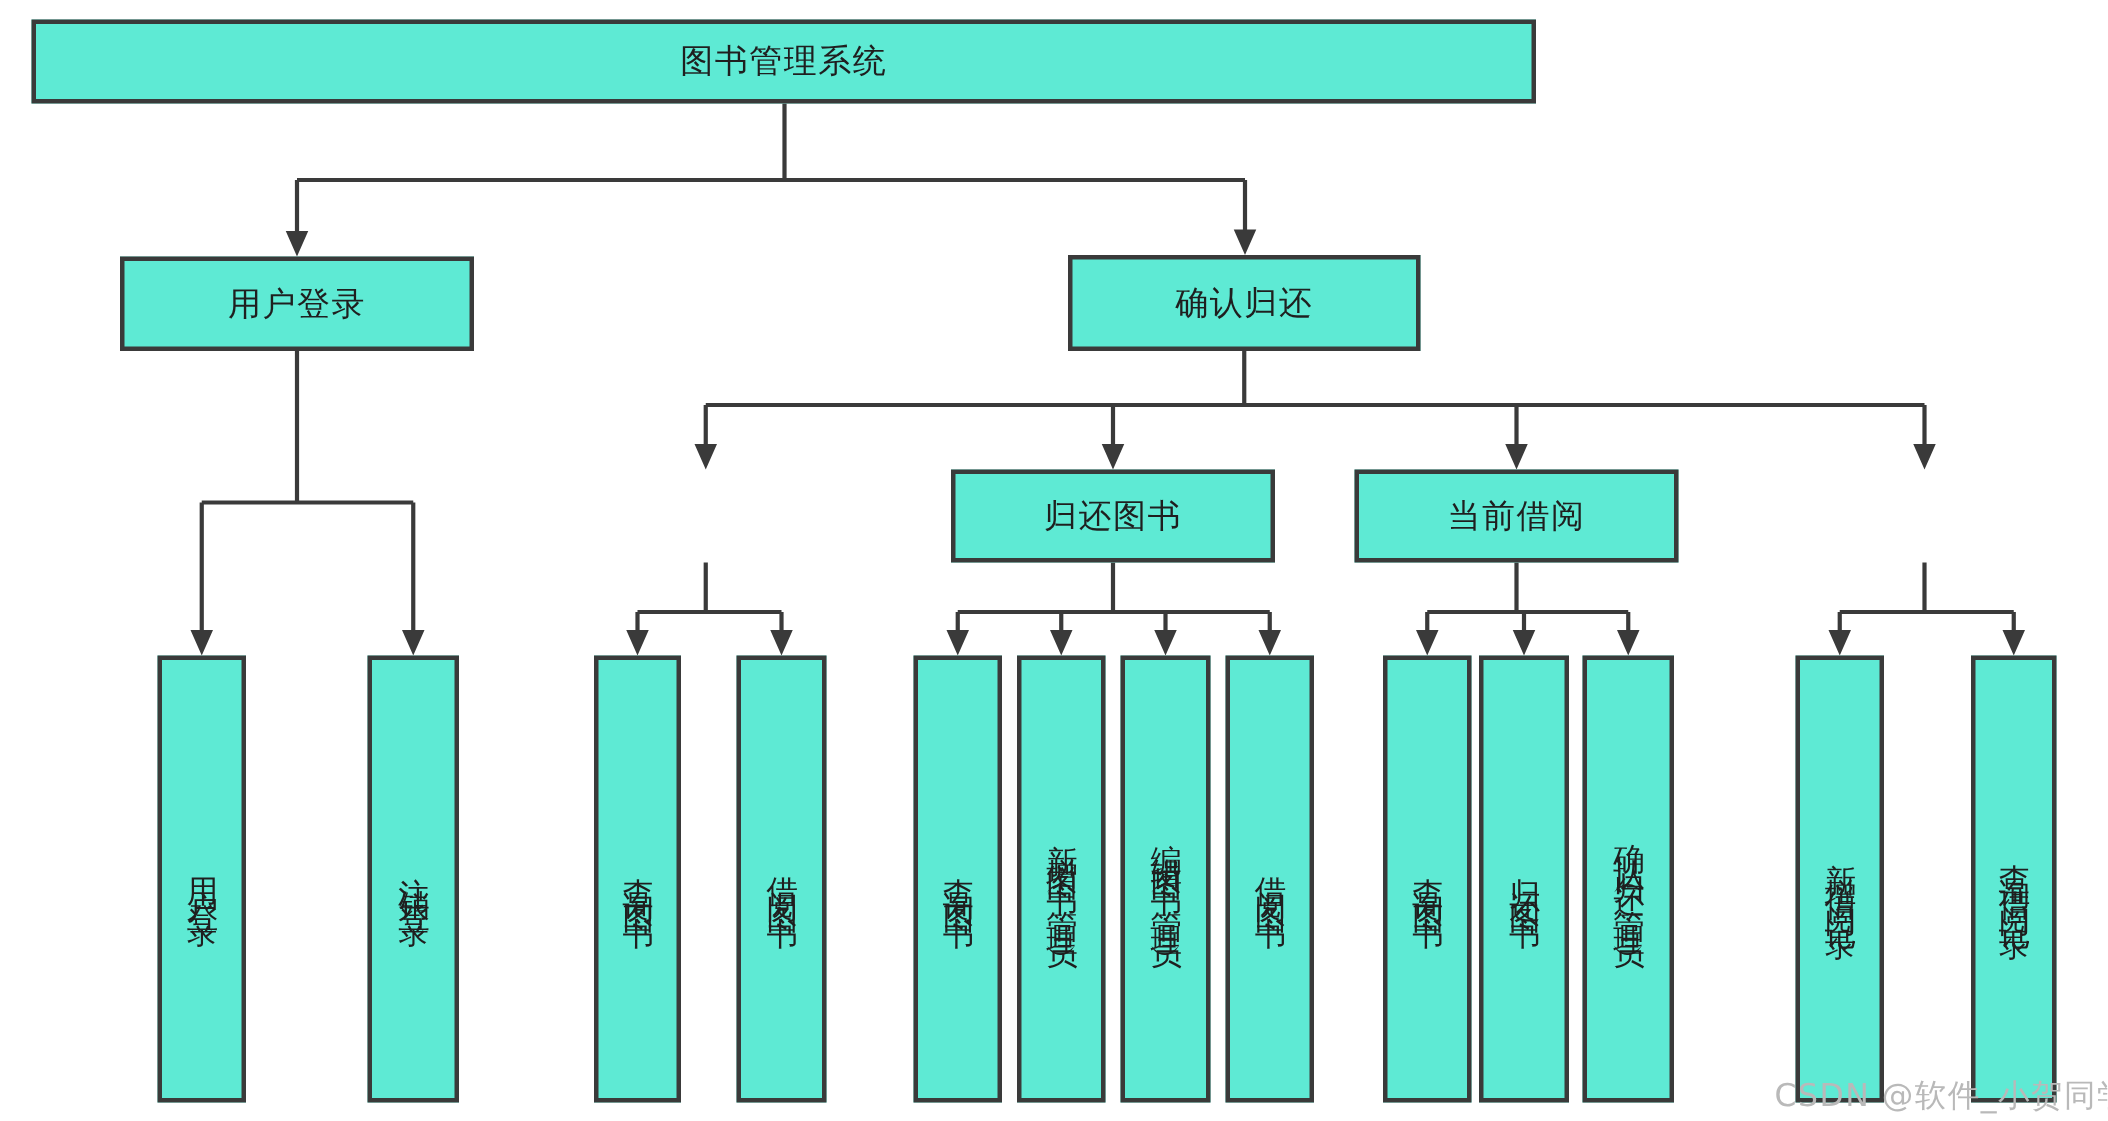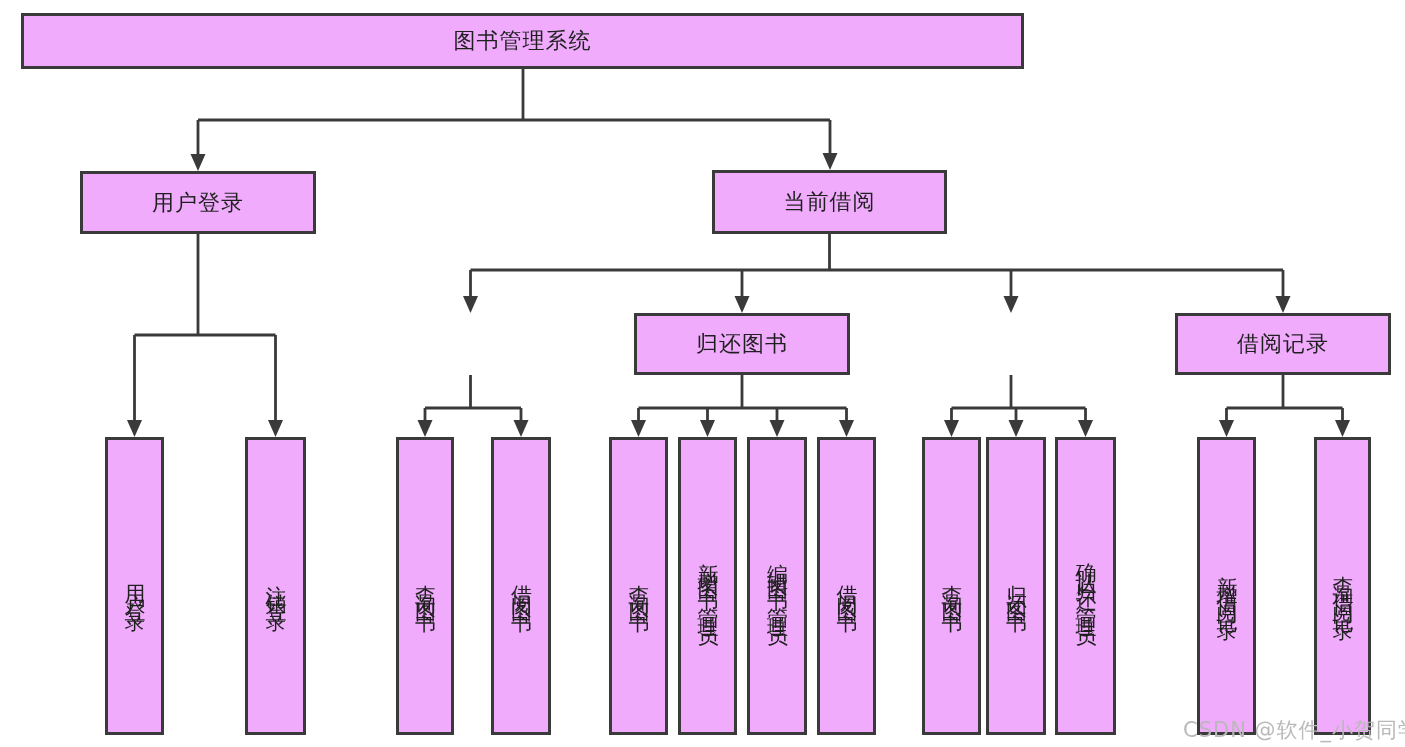--- a/index.html
+++ b/index.html
@@ -18,21 +18,21 @@
   }
   .wires {
     position: absolute;
     left: 0; top: 0;
     width: 1405px; height: 747px;
     z-index: 0;
   }
   .node {
     position: absolute;
     box-sizing: border-box;
-    background: #f0abfc;
+    background: #5eead4;
     border: 3px solid #3a3a3a;
     display: flex;
     align-items: center;
     justify-content: center;
     z-index: 1;
   }
   .hbox {
     font-size: 22px;
     letter-spacing: 1px;
     white-space: nowrap;
@@ -113,24 +113,24 @@
       M944,420 L959,420 L951.5,437 Z
       M1008.5,420 L1023.5,420 L1016,437 Z
       M1078,420 L1093,420 L1085.5,437 Z
       M1219,420 L1234,420 L1226.5,437 Z
       M1335,420 L1350,420 L1342.5,437 Z"></path>
   </svg>
 
   <div class="node hbox root">图书管理系统</div>
 
   <div class="node hbox l2-user">用户登录</div>
-  <div class="node hbox l2-mgmt">当前借阅</div>
+  <div class="node hbox l2-mgmt">确认归还</div>
 
   <div class="node hbox g1">归还图书</div>
-  <div class="node hbox g3">借阅记录</div>
+  <div class="node hbox g2">当前借阅</div>
 
   <div class="node leaf lf1">
     <span class="vtext">用户登录</span>
   </div>
   <div class="node leaf lf2">
     <span class="vtext">注销登录</span>
   </div>
 
   <div class="node leaf lf3">
     <span class="vtext">查询图书</span>

